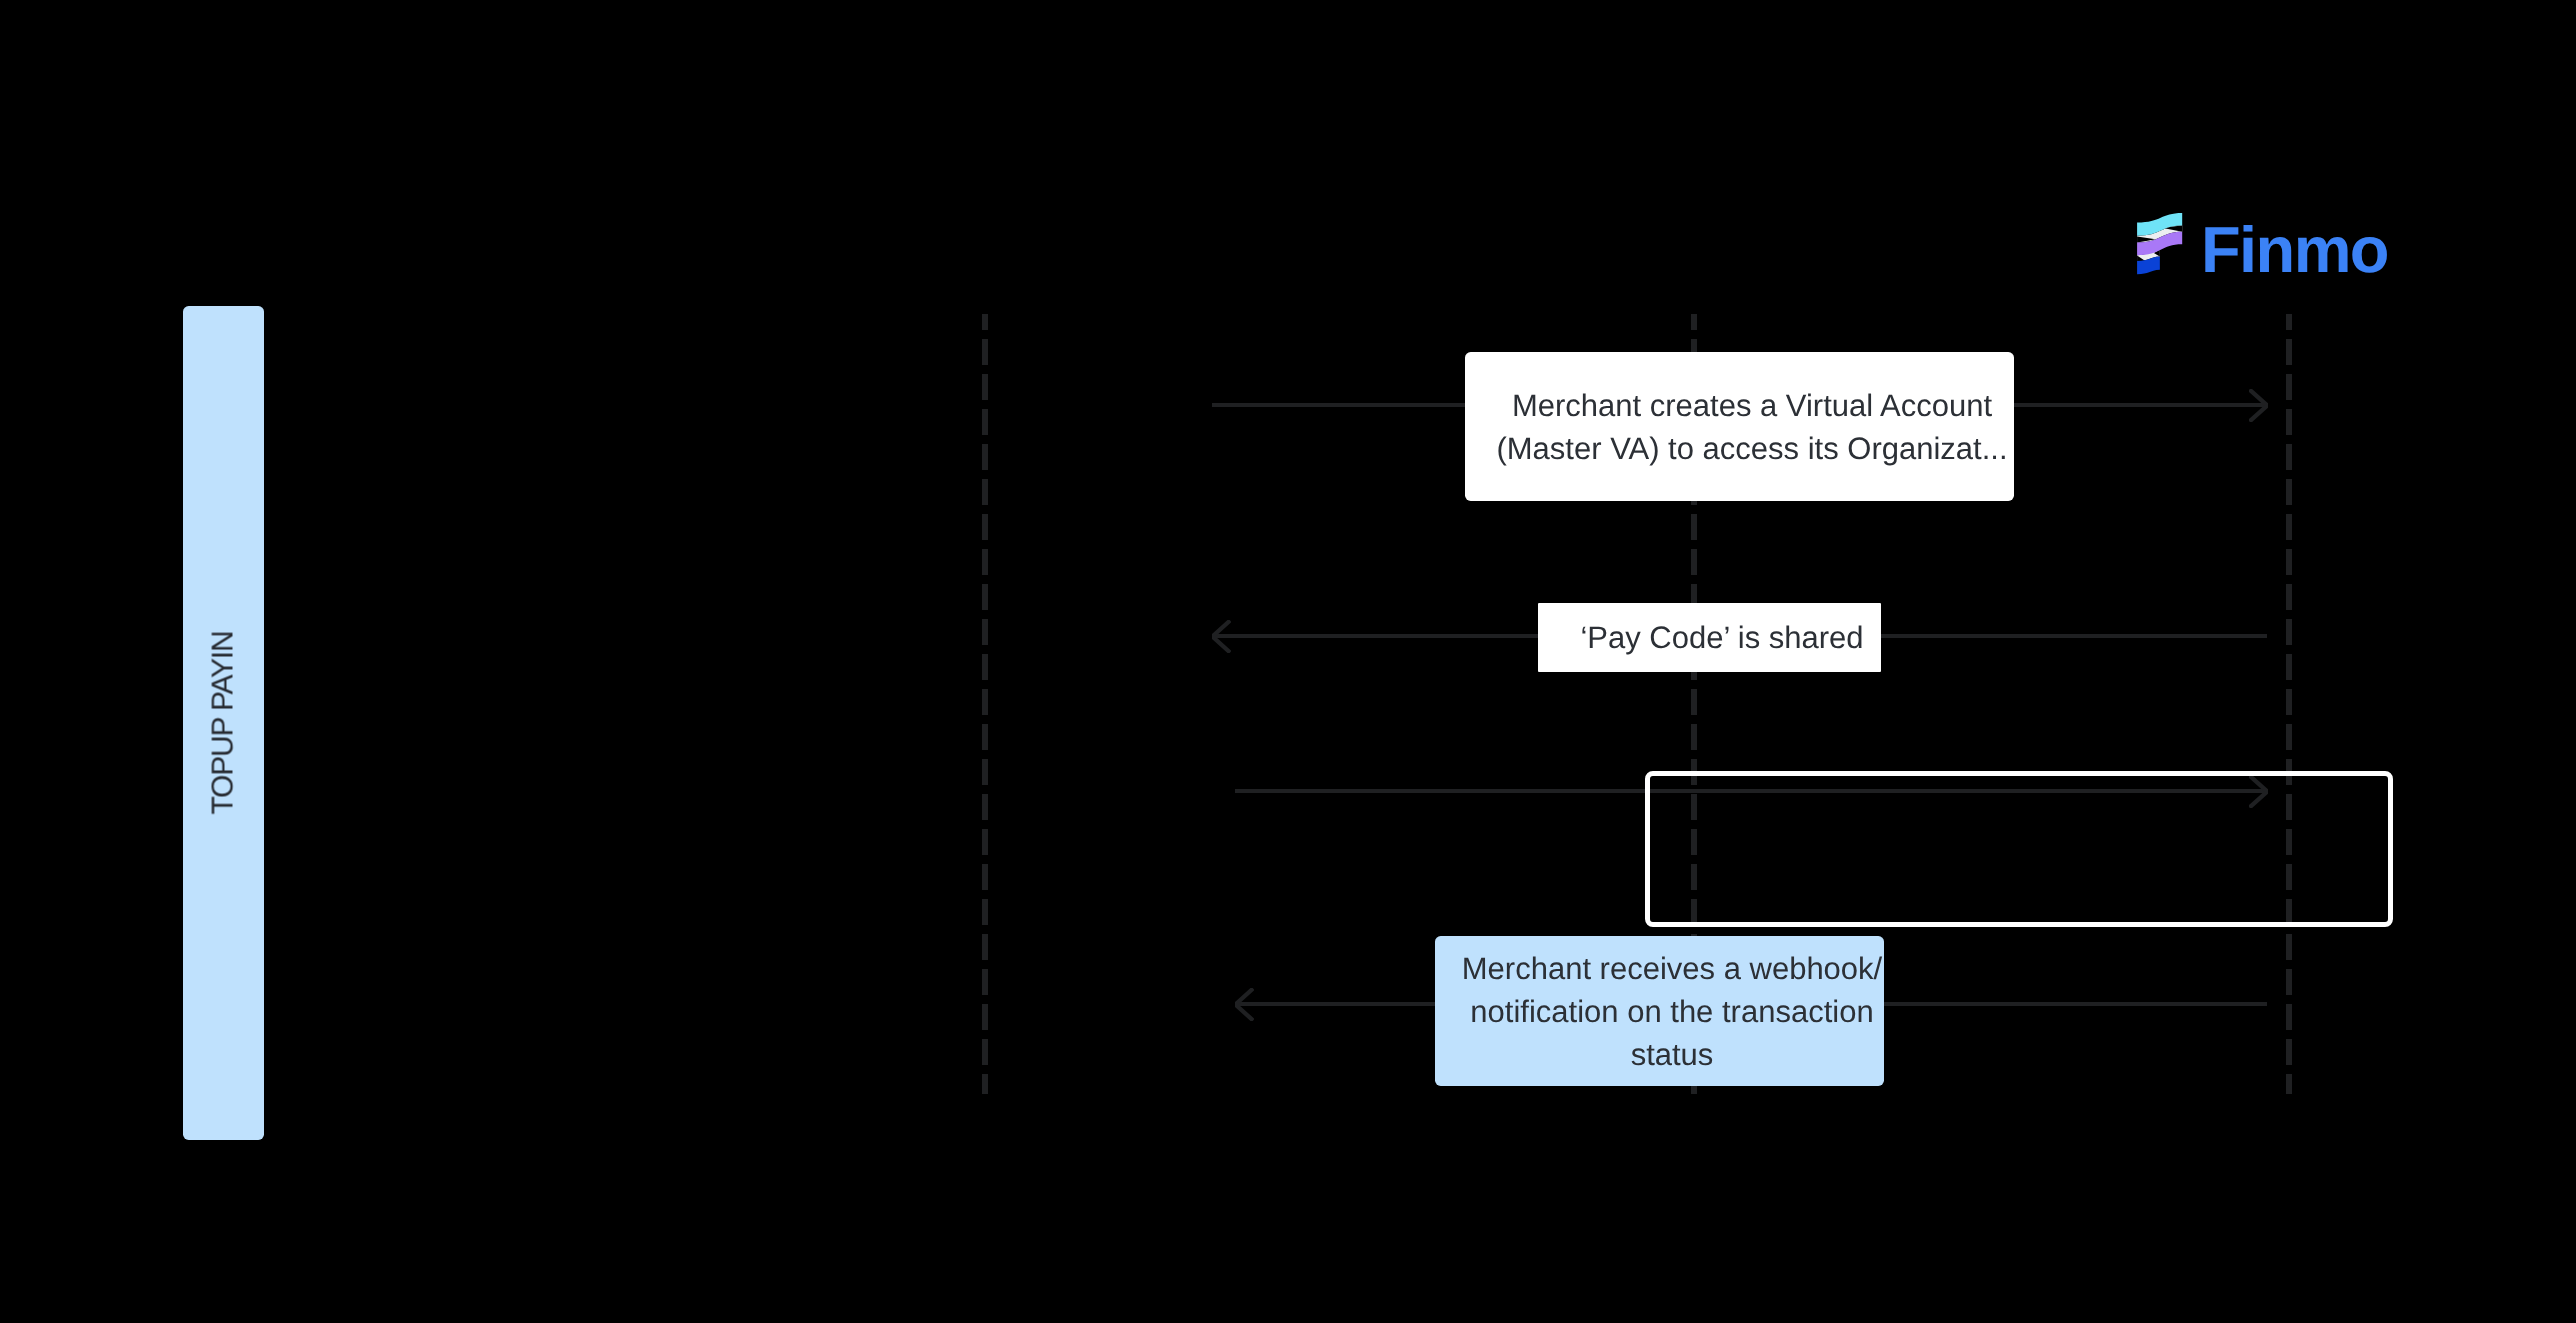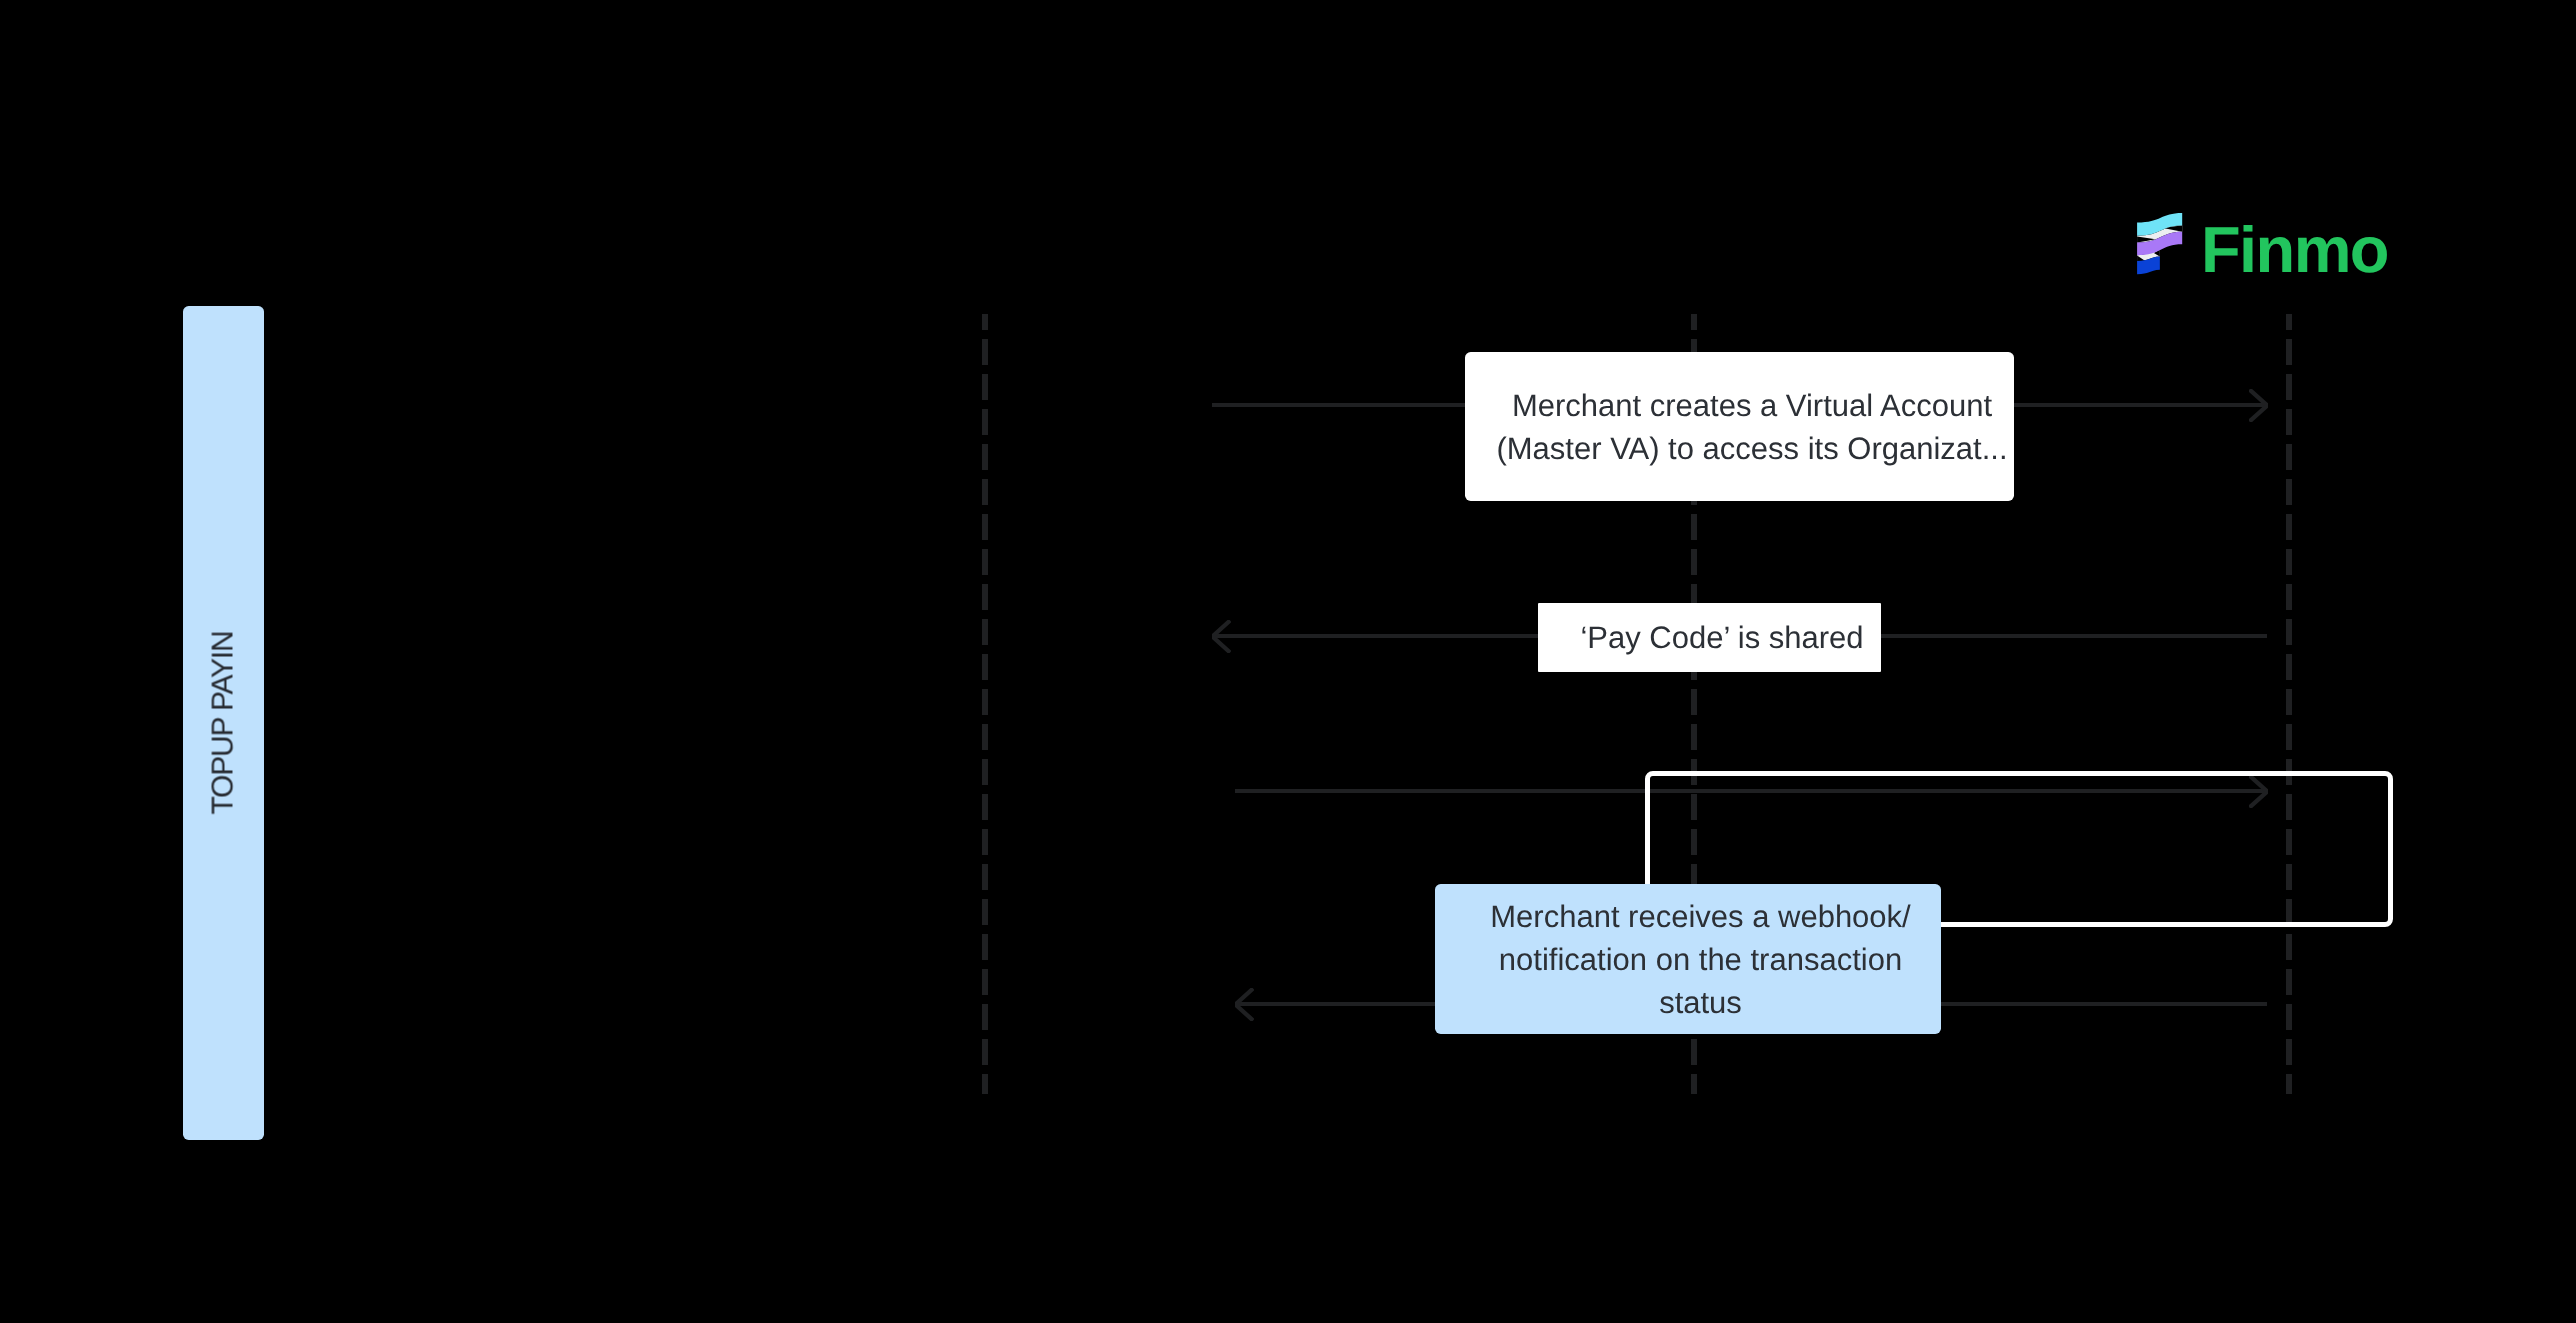--- a/index.html
+++ b/index.html
@@ -52,21 +52,21 @@
   }
   .phase-label{
     transform:rotate(-90deg) translateZ(0);white-space:nowrap;
     font-size:30px;color:#262a31;letter-spacing:-1.2px;
   }
 
   
   .brand{position:absolute;display:flex;align-items:center;}
   .brand-mark{display:block;}
   .brand-name{
-    font-size:65px;color:#22c55e;font-weight:700;transform:translateZ(0);
+    font-size:65px;color:#3b82f6;font-weight:700;transform:translateZ(0);
     letter-spacing:-1.6px;line-height:65px;
   }
 </style>
 </head>
 <body>
 
 <div id="stage">
 
   <div class="lifeline" style="left:982px;top:314px;height:780px;"></div>
   <div class="lifeline" style="left:1691px;top:314px;height:780px;"></div>
@@ -138,19 +138,19 @@
   </div>
 
   <div class="msg" style="left:1235px;top:1004px;width:1032px;">
     <div class="shaft"></div>
     <div class="head" style="left:0;">
       <svg width="18.6" height="33" viewBox="0 0 26 46">
           <path d="M25.4,0.6 L0.6,23 L25.4,45.4" stroke="#1f2022" stroke-width="6" fill="none" stroke-linecap="butt" stroke-linejoin="miter"></path>
         </svg>
     </div>
   </div>
-  <div class="note note-blue" style="left:1435px;top:884px;width:506px;height:150px;">
+  <div class="note note-blue" style="left:1435px;top:936px;width:449px;height:150px;">
     <div class="note-text">Merchant receives a webhook/
 notification on the transaction status</div>
   </div>
 
 </div>
 
 
 </body></html>

